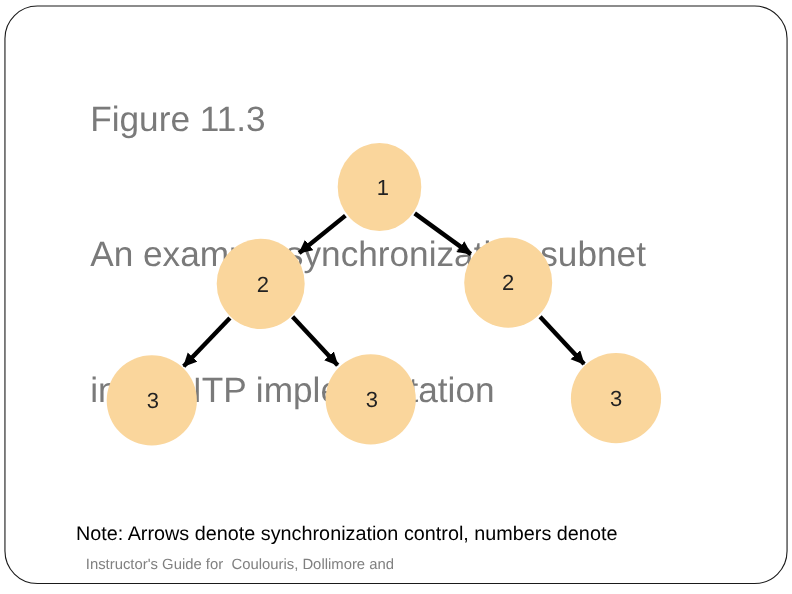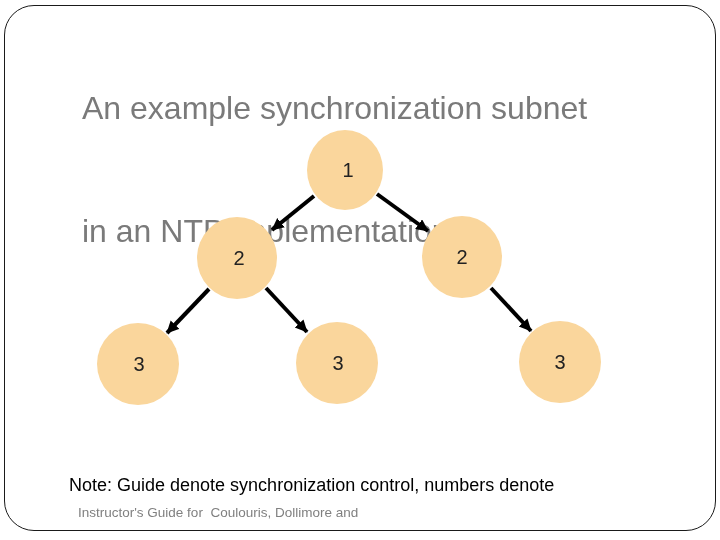--- a/index.html
+++ b/index.html
@@ -35,20 +35,21 @@
   }
 </style>
 </head>
 <body>
 
 <div id="slide">
 
   <div class="slide-border"></div>
 
   <div class="title-block">
+    <div>Figure 11.3</div>
     <div>An example synchronization subnet</div>
     <div>in an NTP implementation</div>
   </div>
 
   <svg class="diagram-svg" width="720" height="540" viewBox="0 0 720 540">
     <defs>
       <marker id="arrowhead" markerUnits="strokeWidth" markerWidth="4" markerHeight="3.2" refX="2.9" refY="1.5" orient="auto">
         <path d="M0,0 L3.1,1.5 L0,3 z" fill="#000000"></path>
       </marker>
     </defs>
@@ -68,21 +69,21 @@
 
     <text class="node-label" x="348" y="177" text-anchor="middle">1</text>
     <text class="node-label" x="239" y="265" text-anchor="middle">2</text>
     <text class="node-label" x="462" y="264" text-anchor="middle">2</text>
     <text class="node-label" x="139" y="371" text-anchor="middle">3</text>
     <text class="node-label" x="338" y="370" text-anchor="middle">3</text>
     <text class="node-label" x="560" y="369" text-anchor="middle">3</text>
   </svg>
 
   <div class="note-block">
-    <div>Note: Guide denote synchronization control, numbers denote</div>
+    <div>Note: Arrows denote synchronization control, numbers denote</div>
     
   </div>
 
   <div class="attribution-block">
     <div>Instructor's Guide for  Coulouris, Dollimore and</div>
     
     
     
   </div>
 

